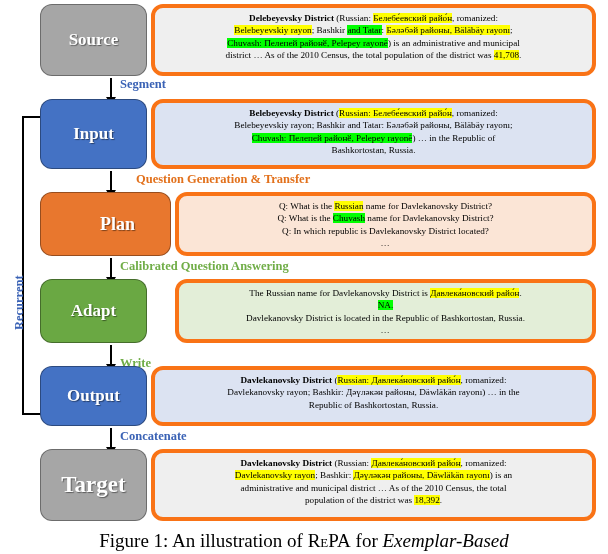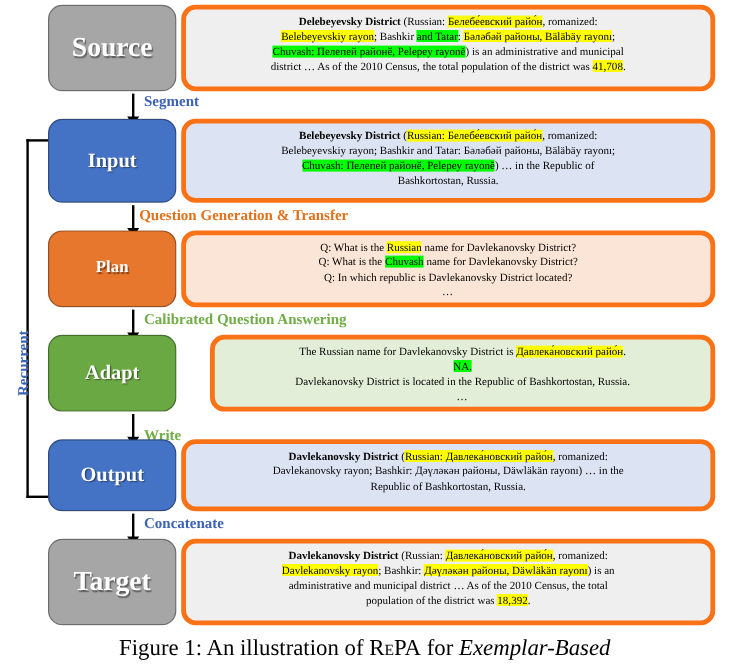--- a/index.html
+++ b/index.html
@@ -81,21 +81,21 @@
   .caption .sc{font-variant:small-caps;}
   .caption .it{font-style:italic;}
   .dots{letter-spacing:1px;}
 </style>
 </head>
 <body>
 
 <div id="fig">
 
   <div class="row" style="top:4px;height:72px;">
-    <div class="label-box c-gray" style="font-size:23px;">
+    <div class="label-box c-gray" style="font-size:17px;">
       <span>Source</span>
     </div>
     <div class="panel p-gray">
       <p><span class="b">Delebeyevsky District</span><span> (Russian: </span><span class="hy">Белебе́евский райо́н</span><span>, romanized:</span></p>
       <p><span class="hy">Belebeyevskiy rayon</span><span>; Bashkir </span><span class="hg">and Tatar</span><span>: </span><span class="hy">Бәләбәй районы, Bäläbäy rayonı</span><span>;</span></p>
       <p><span class="hg">Chuvash: Пелепей районӗ, Pelepey rayonĕ</span><span>) is an administrative and municipal</span></p>
       <p><span>district … As of the 2010 Census, the total population of the district was </span><span class="hy">41,708</span><span>.</span></p>
     </div>
   </div>
 
@@ -108,24 +108,24 @@
     </div>
     <div class="panel p-blue">
       <p><span class="b">Belebeyevsky District</span><span> (</span><span class="hy">Russian: Белебе́евский райо́н</span><span>, romanized:</span></p>
       <p>Belebeyevskiy rayon; Bashkir and Tatar: Бәләбәй районы, Bäläbäy rayonı;</p>
       <p><span class="hg">Chuvash: Пелепей районӗ, Pelepey rayonĕ</span><span>) … in the Republic of</span></p>
       <p>Bashkortostan, Russia.</p>
     </div>
   </div>
 
   <div class="arrow" style="left:110px;top:171px;height:20px;"></div>
-  <div class="step s-orange" style="left:116px;top:172px;">Question Generation &amp; Transfer</div>
+  <div class="step s-orange" style="left:136px;top:172px;">Question Generation &amp; Transfer</div>
 
   <div class="row" style="top:192px;height:64px;">
-    <div class="label-box c-orange" style="font-size:14px;">
+    <div class="label-box c-orange" style="font-size:18px;padding-left:24px;">
       <span>Plan</span>
     </div>
     <div class="panel p-orange">
       <p><span>Q: What is the </span><span class="hy">Russian</span><span> name for Davlekanovsky District?</span></p>
       <p><span>Q: What is the </span><span class="hg">Chuvash</span><span> name for Davlekanovsky District?</span></p>
       <p>Q: In which republic is Davlekanovsky District located?</p>
       <p class="dots">…</p>
     </div>
   </div>
 

